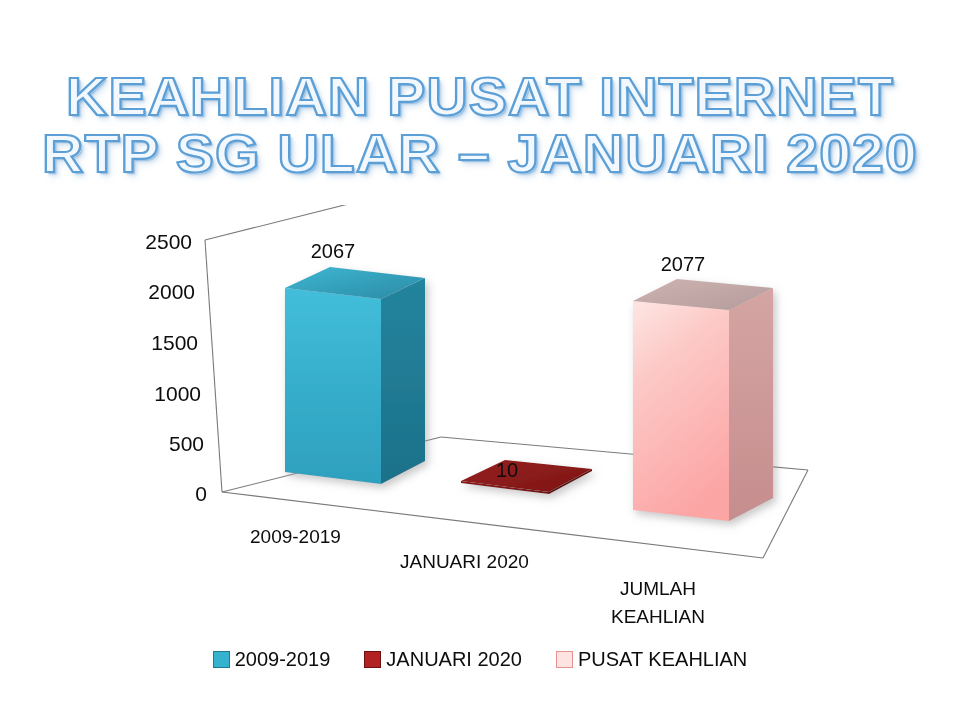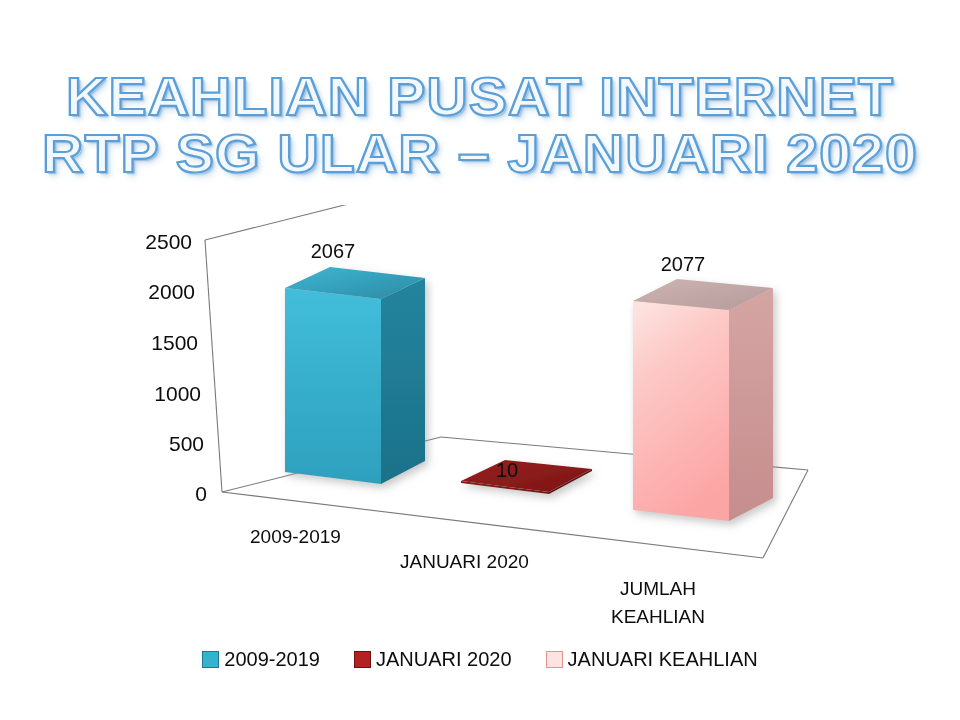--- a/index.html
+++ b/index.html
@@ -239,18 +239,18 @@
       <span class="legend-label">2009-2019</span>
     </div>
 
     <div class="legend-item">
       <span class="legend-swatch" style="background:#B22222;border-color:#6E1010;"></span>
       <span class="legend-label">JANUARI 2020</span>
     </div>
 
     <div class="legend-item">
       <span class="legend-swatch" style="background:#FDE3E1;border-color:#E8928F;"></span>
-      <span class="legend-label">JANUARI KEAHLIAN</span>
+      <span class="legend-label">PUSAT KEAHLIAN</span>
     </div>
 
   </div>
 
 </div>
 
 </body></html>

